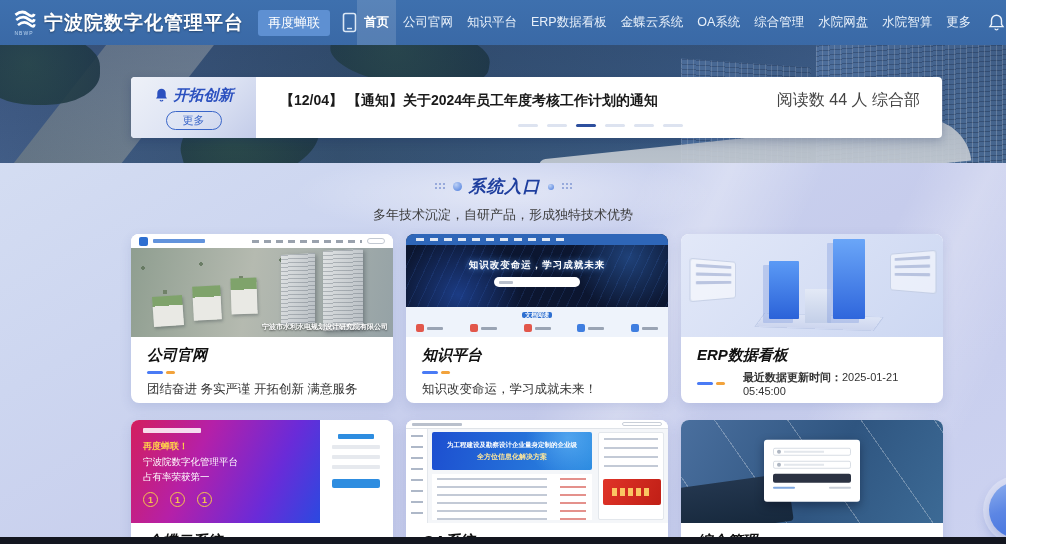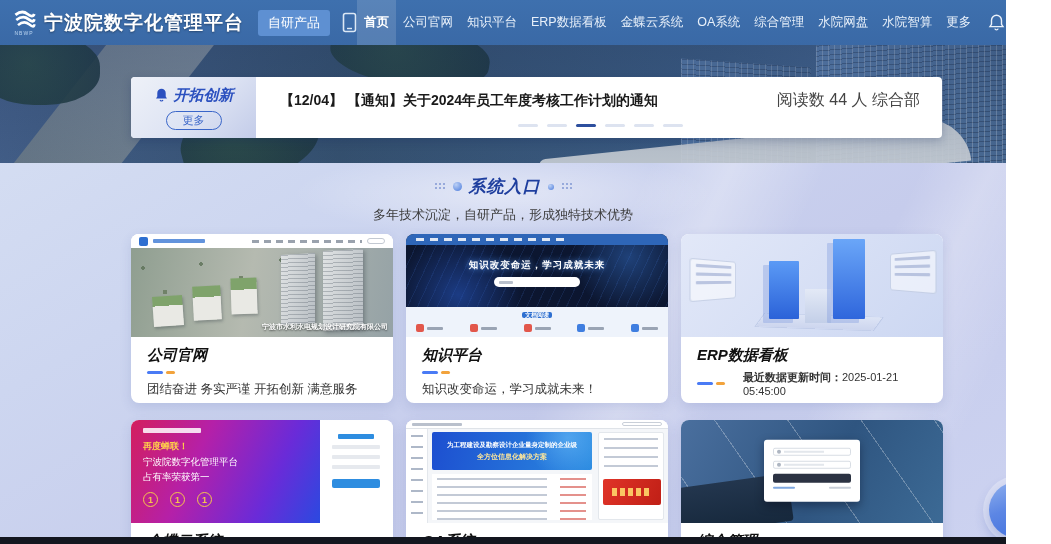--- a/index.html
+++ b/index.html
@@ -260,21 +260,21 @@
   <header class="navbar">
     <div class="logo">
       <svg width="24" height="20" viewBox="0 0 28 22">
         <path d="M4 5 Q 12 -1 18 4 T 26 4" stroke="#fff" stroke-width="3.4" fill="none"></path>
         <path d="M5 11 Q 13 5 19 10 T 26 10" stroke="#fff" stroke-width="3.2" fill="none"></path>
         <path d="M7 17 Q 14 11 20 16 T 26 16" stroke="#fff" stroke-width="3" fill="none"></path>
       </svg>
       <span class="logo-sub">NBWP</span>
     </div>
     <div class="brand">宁波院数字化管理平台</div>
-    <button class="quick-entry">自研产品</button>
+    <button class="quick-entry">再度蝉联</button>
     <span class="tablet">
       <svg width="15" height="21" viewBox="0 0 15 21">
         <rect x="1.5" y="1.5" width="12" height="18" rx="2" stroke="#dce8f5" stroke-width="1.6" fill="none"></rect>
         <line x1="5" y1="16.5" x2="10" y2="16.5" stroke="#dce8f5" stroke-width="1.4"></line>
       </svg>
     </span>
     <nav class="mainnav">
       <a href="#" class="on">首页</a>
       <a href="#">公司官网</a>
       <a href="#">知识平台</a>

